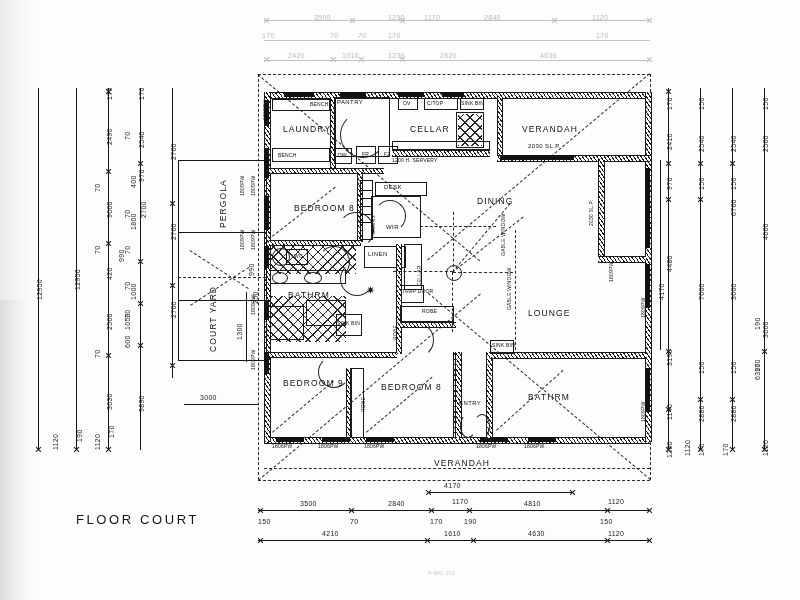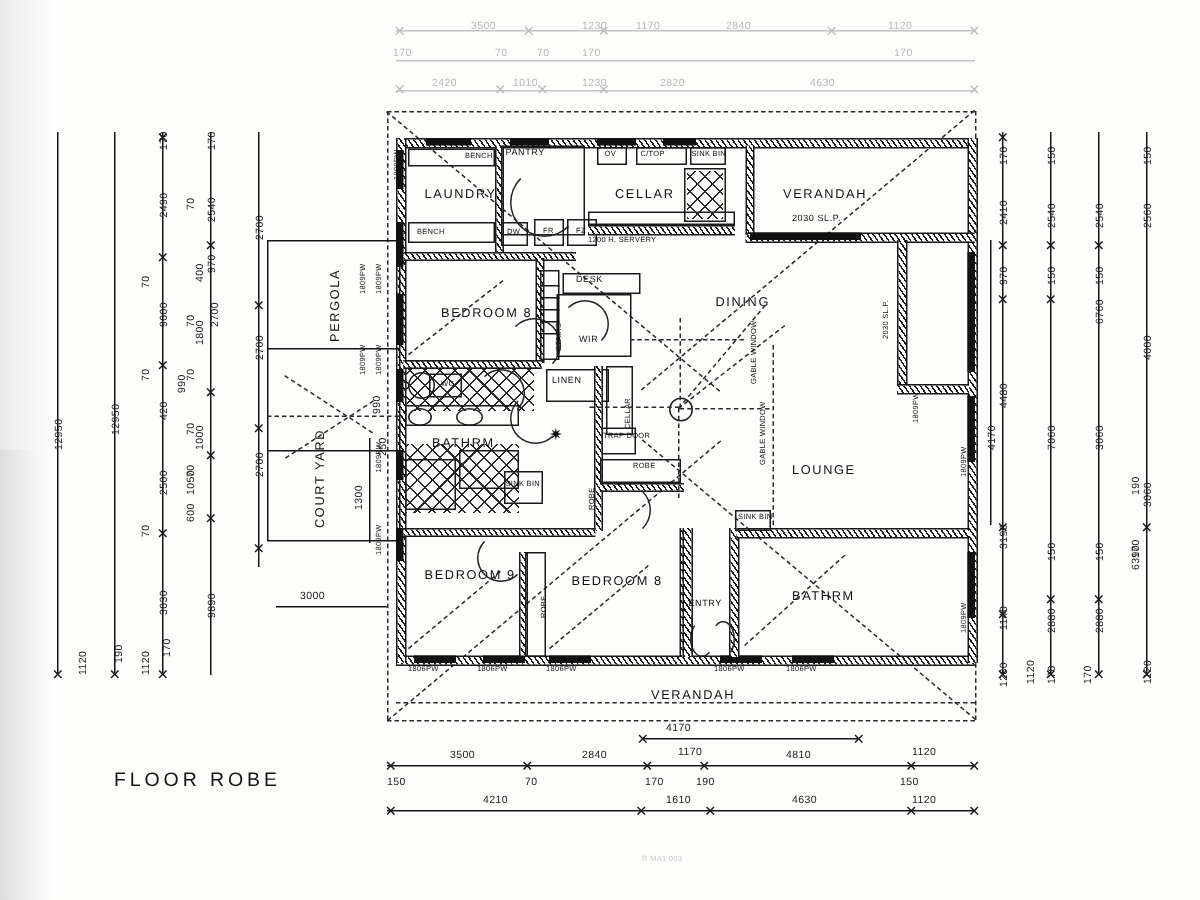--- a/index.html
+++ b/index.html
@@ -447,15 +447,15 @@
   <div class="t dim" style="left:322px;top:530px;">4210</div>
   <div class="t dim" style="left:444px;top:530px;">1610</div>
   <div class="t dim" style="left:528px;top:530px;">4630</div>
   <div class="t dim" style="left:608px;top:530px;">1120</div>
   <div class="tick" style="left:257px;top:537px;"></div>
   <div class="tick" style="left:424px;top:537px;"></div>
   <div class="tick" style="left:470px;top:537px;"></div>
   <div class="tick" style="left:604px;top:537px;"></div>
   <div class="tick" style="left:646px;top:537px;"></div>
 
-  <div class="t title" style="left:76px;top:512px;">FLOOR ROBE</div>
+  <div class="t title" style="left:76px;top:512px;">FLOOR COURT</div>
   <div class="t xtiny" style="left:428px;top:570px;color:#c9c9c9;">R MA1 003</div>
 </div>
 
 </body></html>

